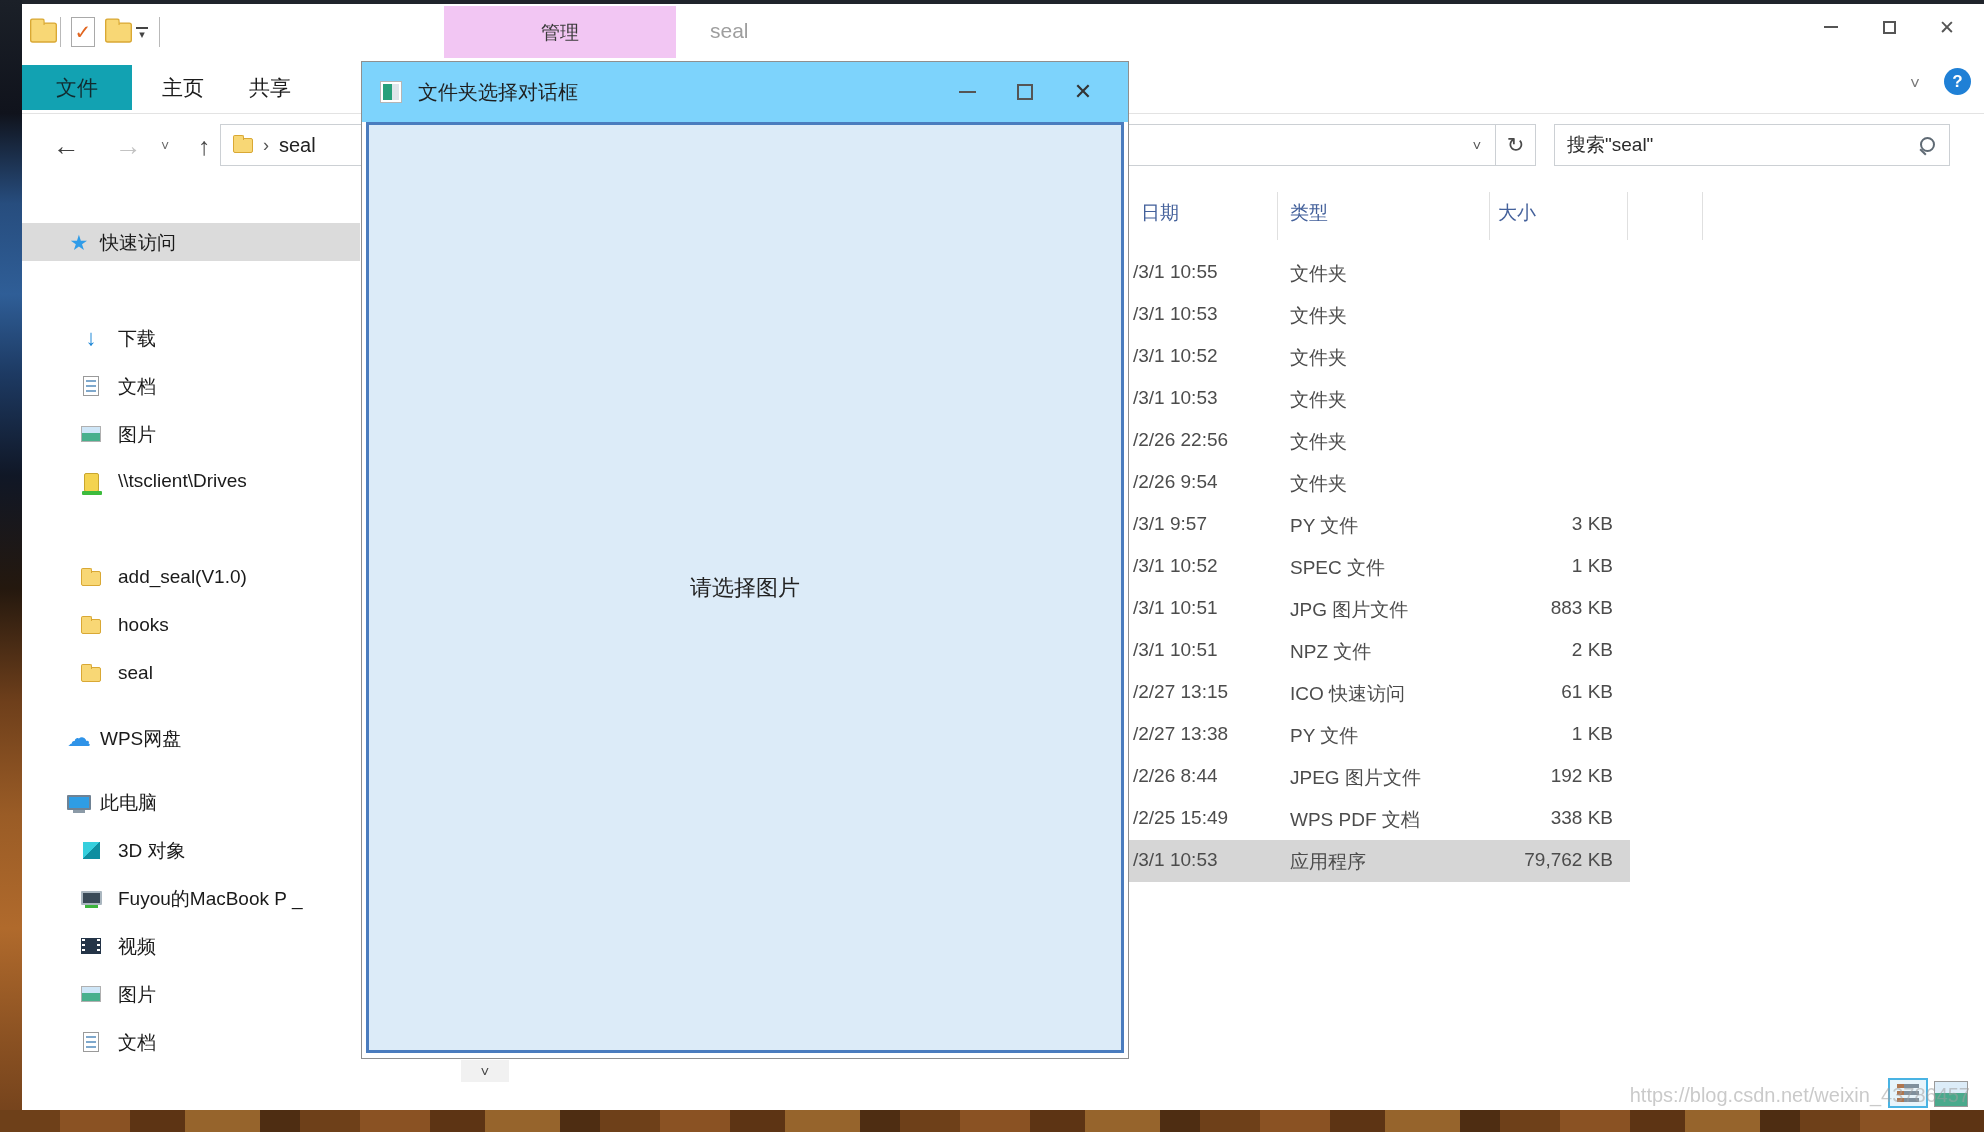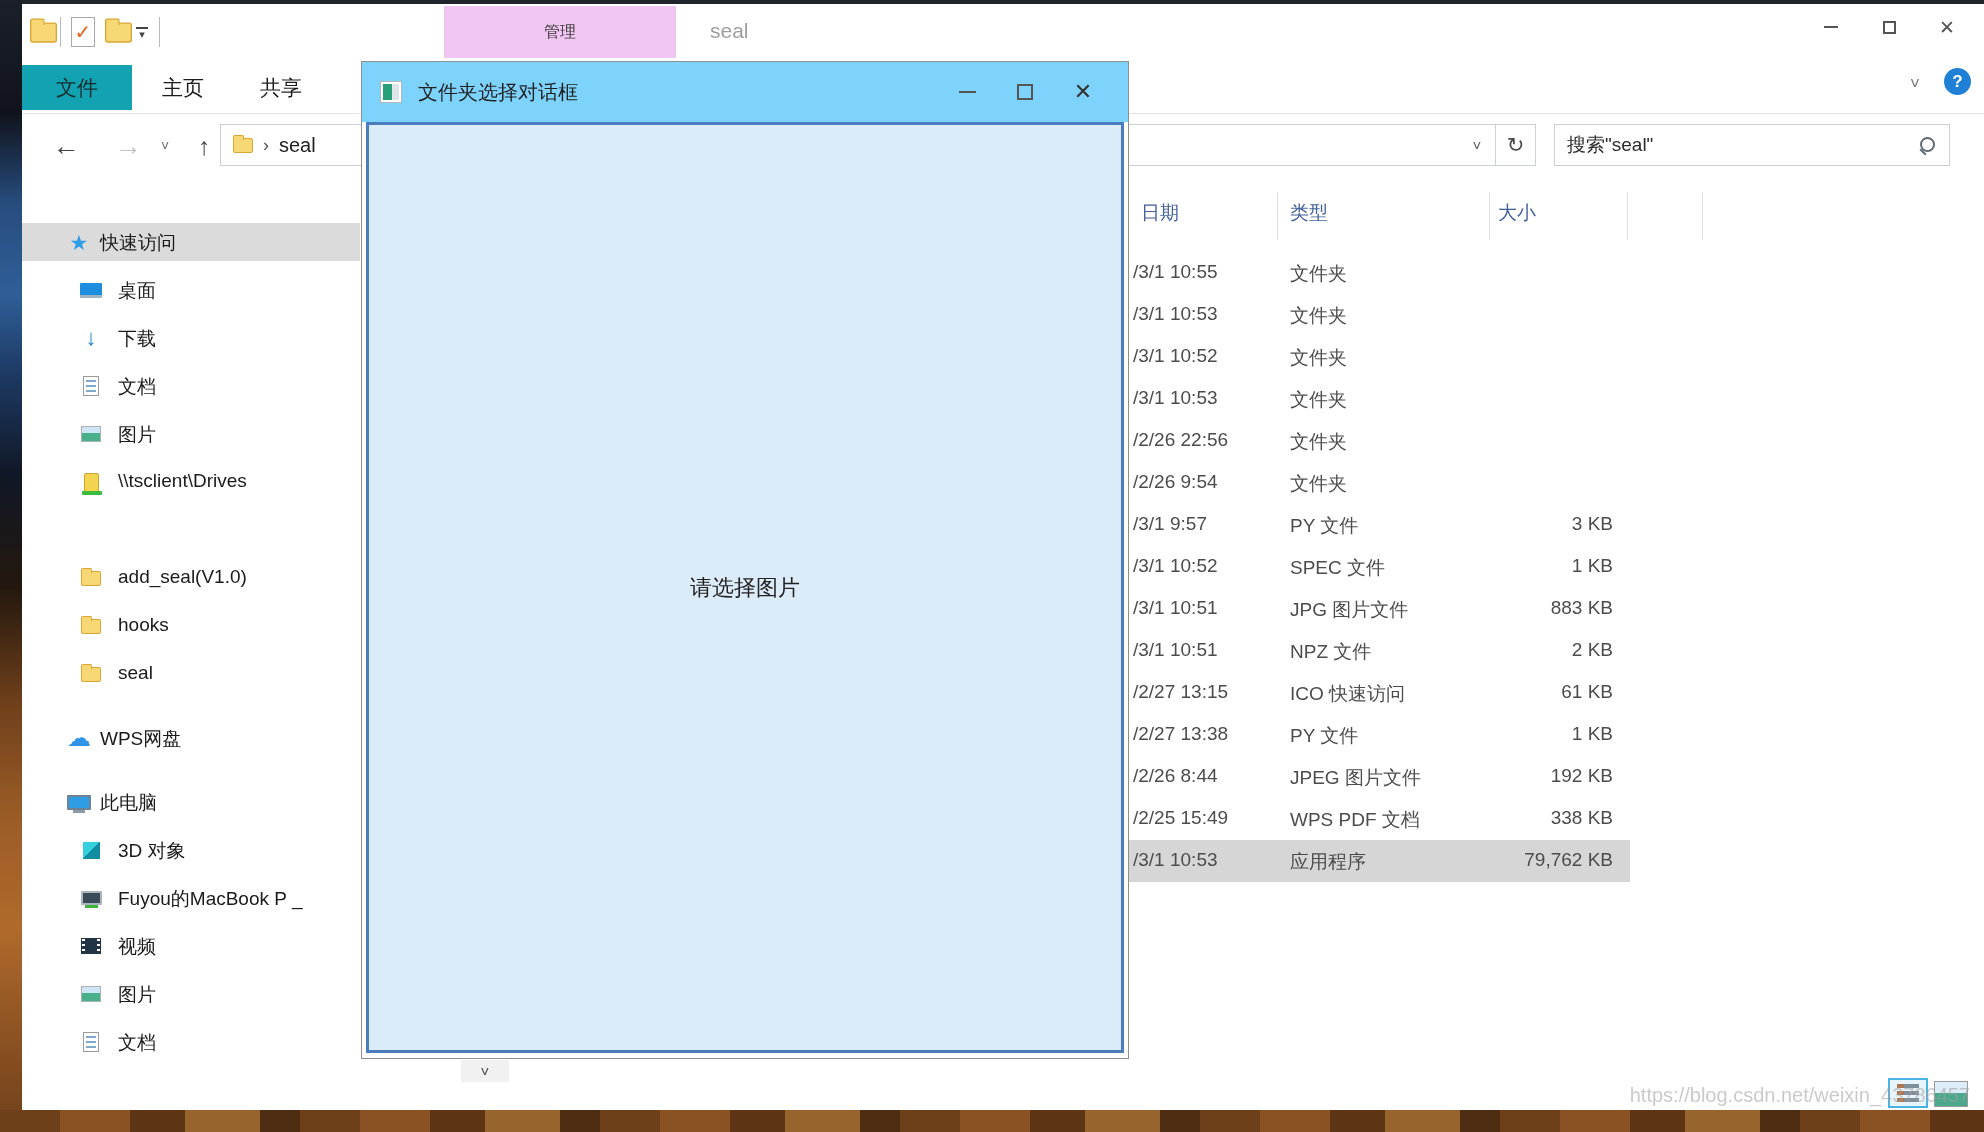--- a/index.html
+++ b/index.html
@@ -12,21 +12,21 @@
   .desk-left{position:absolute;left:0;top:0;width:22px;height:1132px;z-index:0;
     background:linear-gradient(180deg,#1b2028 0%,#10131c 10%,#274d7e 18%,#2f5e97 26%,#1d3a63 33%,#101726 42%,#24180e 52%,#6e3f1b 62%,#9a5c26 72%,#b06a2c 82%,#8a5122 92%,#70401b 100%);}
   .desk-bottom{position:absolute;left:0;top:1110px;width:1984px;height:22px;z-index:0;
     background:repeating-linear-gradient(90deg,#6e4019 0 60px,#8a5223 60px 130px,#5d3414 130px 185px,#96642c 185px 260px,#4e2d12 260px 300px);}
   
   .window{position:absolute;left:22px;top:4px;width:1962px;height:1106px;background:#fff;z-index:1;}
   .titlebar{position:absolute;left:0;top:0;width:100%;height:54px;background:#fff;}
   .qat{position:absolute;left:8px;top:8px;height:40px;display:flex;align-items:center;gap:10px;}
   .qat-sep{width:1px;height:30px;background:#b9b9b9;}
   .ctx-tab{position:absolute;left:422px;top:2px;width:232px;height:53px;background:#f2c6f3;
-    display:flex;align-items:center;justify-content:center;font-size:16px;color:#3a3a3a;}
+    display:flex;align-items:center;justify-content:center;font-size:19px;color:#3a3a3a;}
   .win-title{position:absolute;left:688px;top:0;width:130px;height:54px;display:flex;align-items:center;
     font-size:21px;color:#9e9e9e;}
   .win-controls{position:absolute;right:8px;top:0;height:46px;display:flex;}
   .wc{width:58px;height:46px;display:flex;align-items:center;justify-content:center;color:#555;}
   .bar-min{width:14px;height:2px;background:#555;}
   .box-max{width:13px;height:13px;border:2px solid #555;}
   .x-glyph{font-size:19px;line-height:1;color:#555;}
   
   .ribbon{position:absolute;left:0;top:54px;width:100%;height:56px;background:#fff;border-bottom:1px solid #e3e3e3;}
   .rtab{position:absolute;top:7px;height:45px;display:flex;align-items:center;justify-content:center;font-size:21px;color:#1c1c1c;}
@@ -155,21 +155,21 @@
       <div class="wc">
           <span class="x-glyph">✕</span>
         </div>
     </div>
   </div>
 
   <div class="ribbon">
     <div id="ribbon-tabs">
         <div class="rtab active" style="left: 0px; width: 110px;">文件</div>
         <div class="rtab" style="left: 118px; width: 86px;">主页</div>
-        <div class="rtab" style="left: 216px; width: 86px;">共享</div>
+        <div class="rtab" style="left: 205px; width: 86px;">共享</div>
       </div>
     <div class="ribbon-chevron">˅</div>
     <div class="help-btn">?</div>
   </div>
 
   <div class="addr-row">
     <div class="nav-glyph" style="left:22px;width:44px;font-size:27px;color:#3f3f3f;">←</div>
     <div class="nav-glyph" style="left:84px;width:44px;font-size:27px;color:#c3c3c3;">→</div>
     <div class="nav-glyph" style="left:128px;width:30px;font-size:14px;color:#666;">˅</div>
     <div class="nav-glyph" style="left:160px;width:44px;font-size:25px;color:#4a4a4a;">↑</div>
@@ -188,26 +188,20 @@
     </div>
   </div>
 
   <div class="sidebar" id="sidebar">
       <div class="side-item sel" style="top: 45px;">
         <span class="icw" style="left: 44px;">
           <span class="ic ic-star">★</span>
         </span>
         <span class="lbl" style="left: 78px;">快速访问</span>
       </div>
-      <div class="side-item" style="top: 93px;">
-        <span class="icw" style="left: 56px;">
-          <span class="ic ic-desktop"></span>
-        </span>
-        <span class="lbl" style="left: 96px;">桌面</span>
-      </div>
       <div class="side-item" style="top: 141px;">
         <span class="icw" style="left: 56px;">
           <span class="ic ic-download">↓</span>
         </span>
         <span class="lbl" style="left: 96px;">下载</span>
       </div>
       <div class="side-item" style="top: 189px;">
         <span class="icw" style="left: 56px;">
           <span class="ic ic-doc"></span>
         </span>

